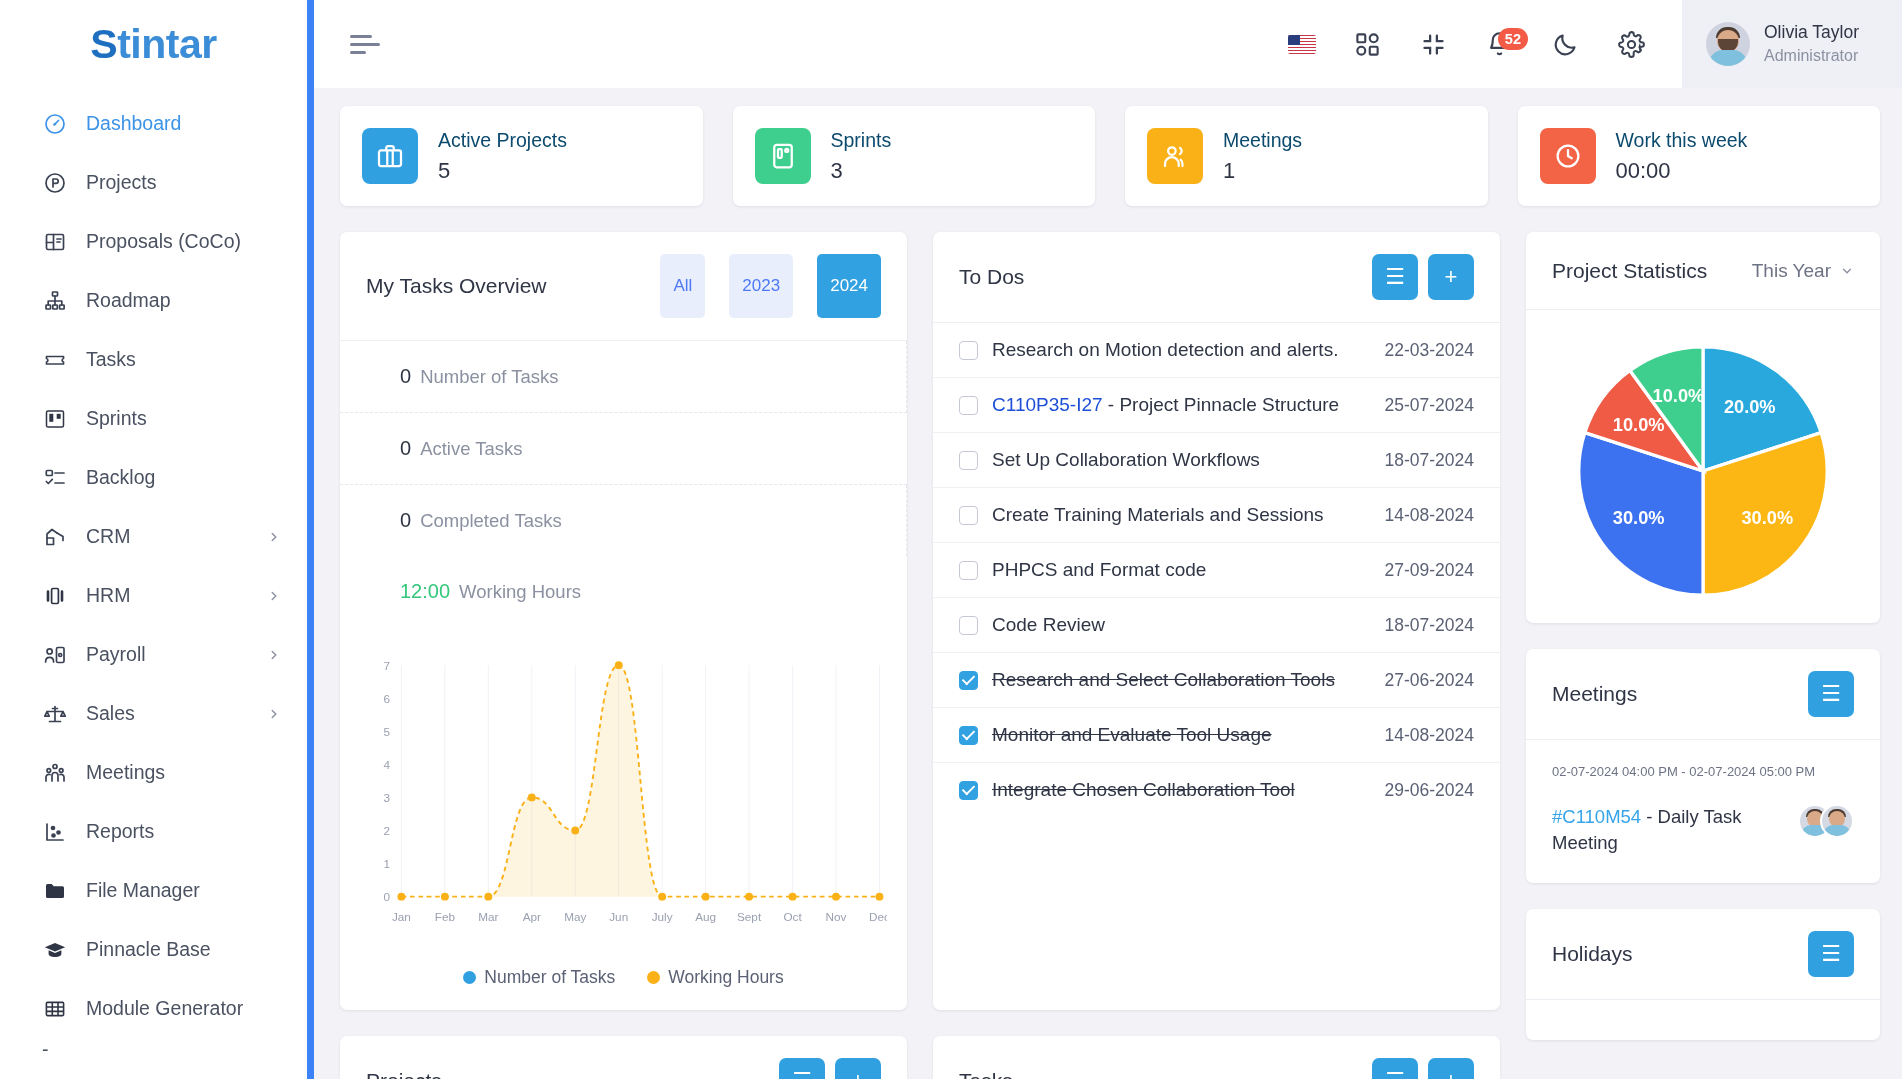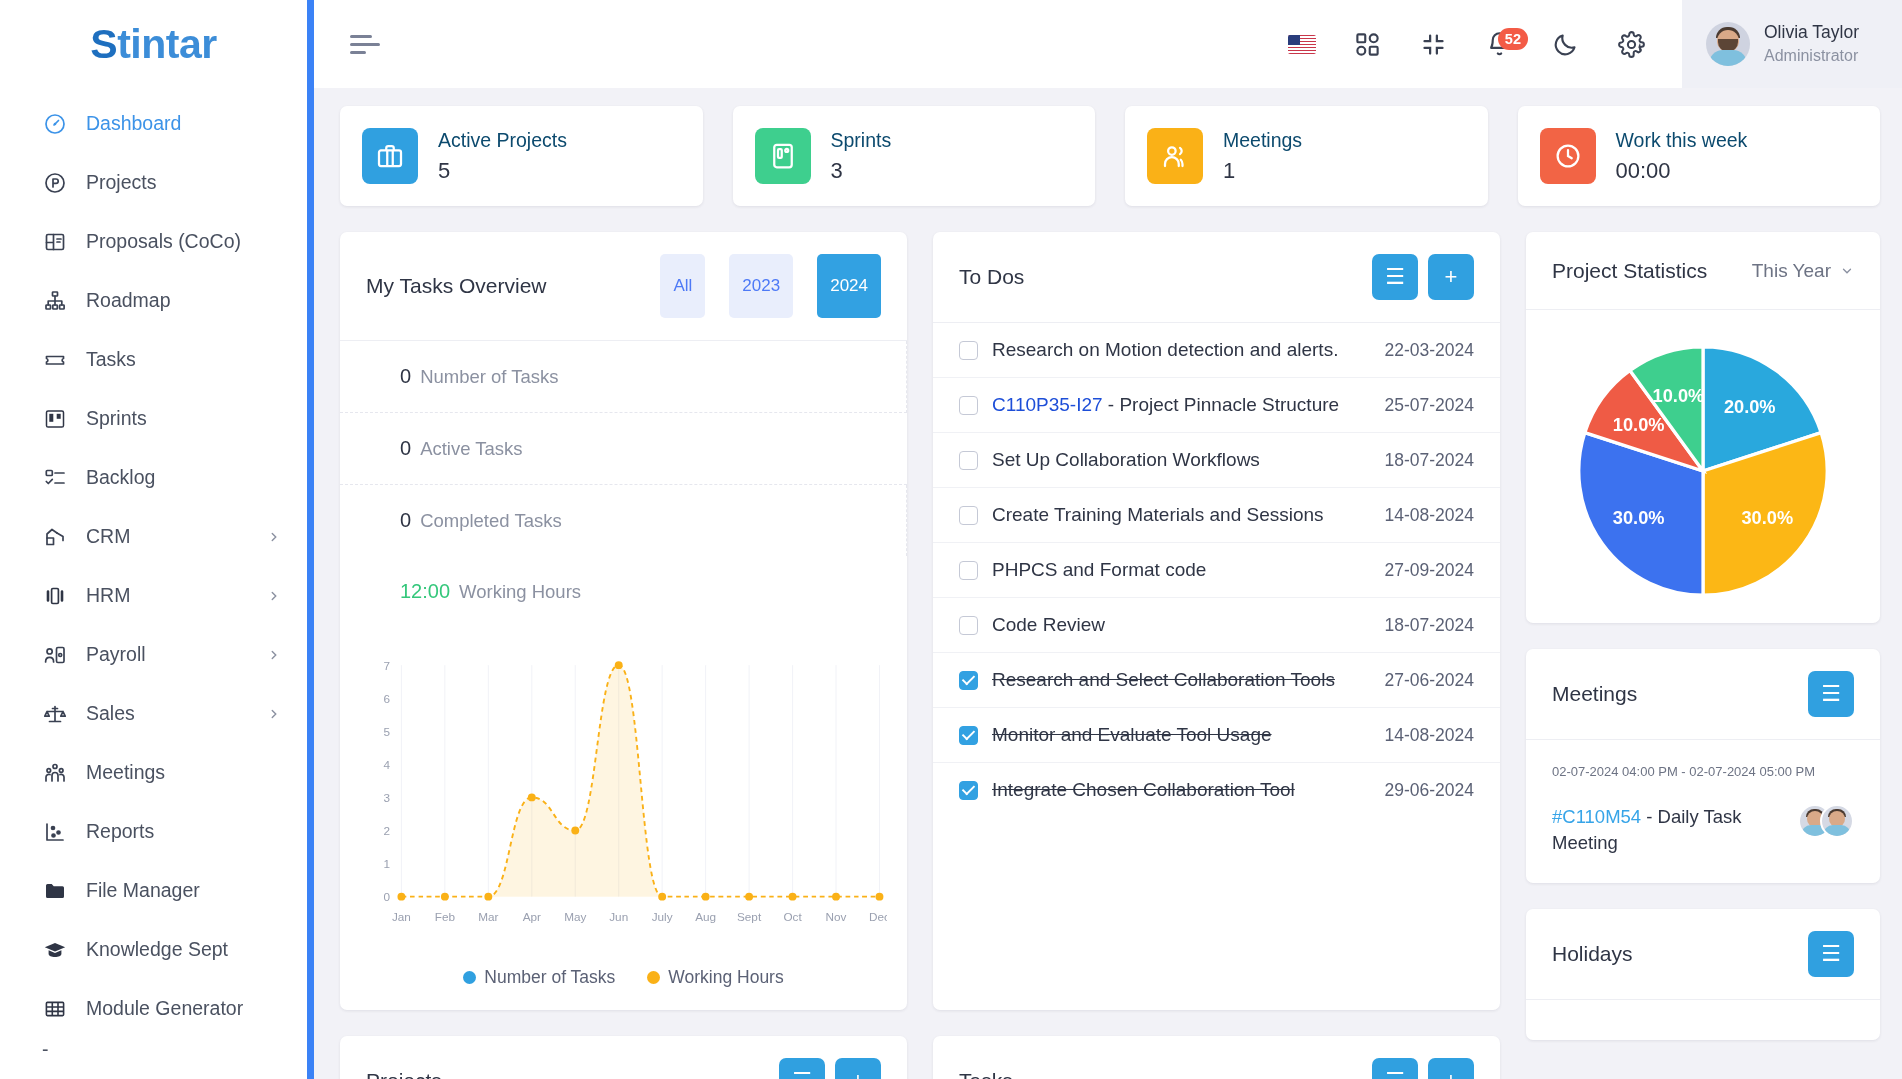--- a/index.html
+++ b/index.html
@@ -375,21 +375,21 @@
           </span>
           <span class="nav-label">File Manager</span>
         </div>
         <div class="nav-item">
           <span class="ico">
             <svg width="24" height="24" viewBox="0 0 24 24" fill="#2f3545" stroke="none">
               <path d="M12 5 1.8 9.3 12 13.6l10.2-4.3z"></path>
               <path d="M5.6 12.3v3.6c0 1.7 2.9 3.1 6.4 3.1s6.4-1.4 6.4-3.1v-3.6L12 15z"></path>
             </svg>
           </span>
-          <span class="nav-label">Knowledge Sept</span>
+          <span class="nav-label">Pinnacle Base</span>
         </div>
         <div class="nav-item">
           <span class="ico">
             <svg width="24" height="24" viewBox="0 0 24 24" fill="none" stroke="#2f3545" stroke-width="1.6">
               <rect x="3.4" y="5.4" width="17.2" height="13.2" rx="1"></rect>
               <path d="M3.4 10h17.2M3.4 14.4h17.2M9.3 5.4v13.2M15 5.4v13.2"></path>
             </svg>
           </span>
           <span class="nav-label">Module Generator</span>
         </div>

